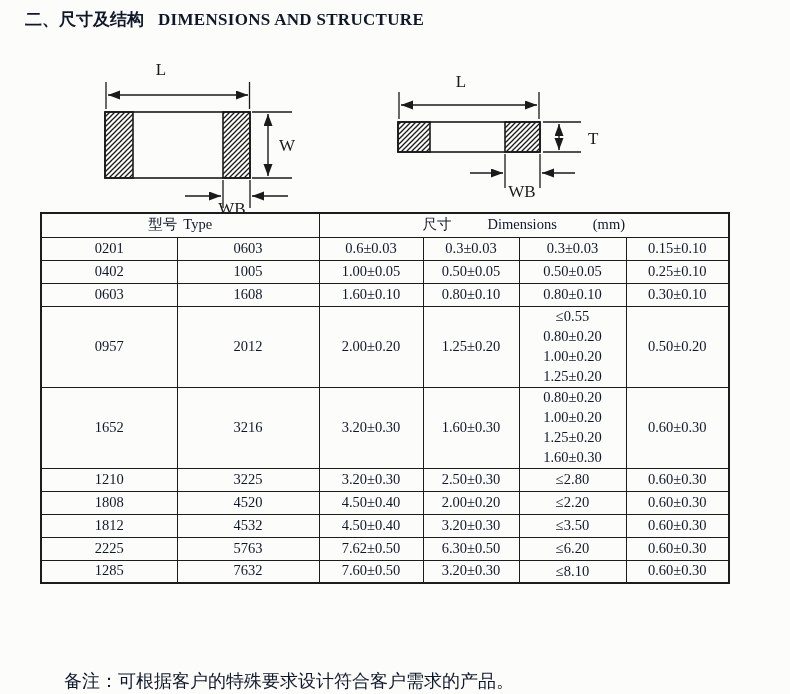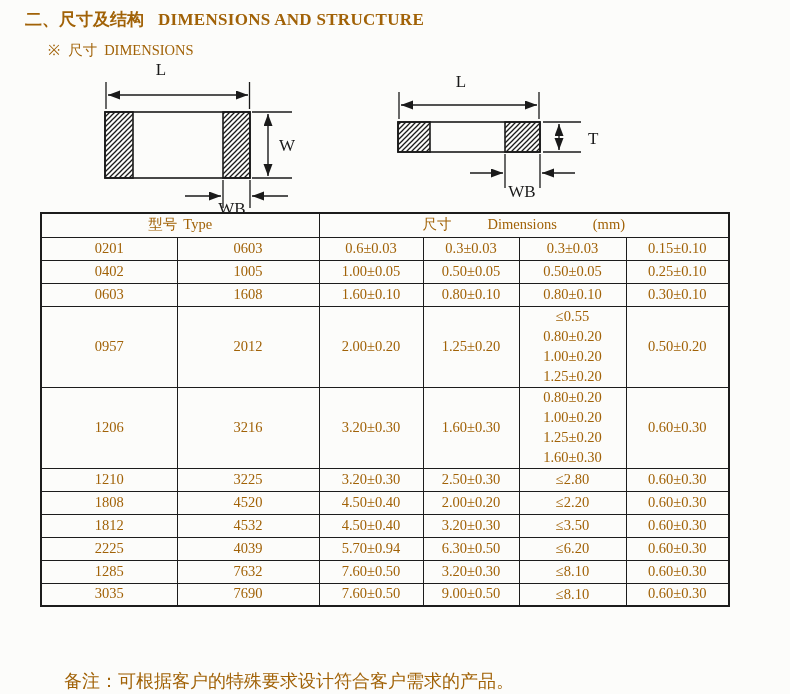--- a/index.html
+++ b/index.html
@@ -1,19 +1,19 @@
 <!DOCTYPE html>
 <html><head>
 <meta charset="utf-8">
 <style>
   * { margin:0; padding:0; box-sizing:border-box; }
   html,body { background:#e8e8e6; }
   .page {
     position:relative; width:790px; height:694px;
-    background:#fcfcfa; color:#a16207; overflow:hidden;
+    background:#fcfcfa; color:#0f172a; overflow:hidden;
     font-family:"Liberation Serif", serif;
   }
   
   .title { position:absolute; left:25px; top:8px; font-size:17px; font-weight:bold; white-space:nowrap; }
   .title .en { margin-left:14px; letter-spacing:0.3px; }
   .subtitle { position:absolute; left:48px; top:39px; font-size:14.5px; white-space:nowrap; }
   .subtitle .marker { margin-right:8px; }
   .subtitle .en { margin-left:7px; }
   
   svg text { font-family:"Liberation Serif", serif; font-size:17px; fill:#1a1a1a; }
@@ -42,23 +42,20 @@
 </style>
 </head>
 <body>
 
 <div class="page">
 
   <h1 class="title">
     <span>二、尺寸及结构</span><span class="en">DIMENSIONS AND STRUCTURE</span>
   </h1>
 
-  <div class="subtitle">
-    <span class="marker">※</span><span>尺寸</span><span class="en">DIMENSIONS</span>
-  </div>
 
   <svg id="topview" class="diag" width="260" height="160" viewBox="0 0 260 160">
     <defs>
       <marker id="ah1" markerUnits="userSpaceOnUse" markerWidth="13" markerHeight="10" refX="12" refY="4.5" orient="auto-start-reverse" viewBox="0 0 13 10">
         <path d="M0,0 L12,4.5 L0,9 Z" fill="#1a1a1a"></path>
       </marker>
       <pattern id="hatch1" width="5" height="5" patternUnits="userSpaceOnUse">
         <path d="M-1,6 L6,-1 M-1,1 L1,-1 M4,6 L6,4" stroke="#1a1a1a" stroke-width="1.3" fill="none"></path>
       </pattern>
     </defs>
@@ -172,21 +169,21 @@
           <td>1.25±0.20</td>
           <td>
             <div class="tline">≤0.55</div>
             <div class="tline">0.80±0.20</div>
             <div class="tline">1.00±0.20</div>
             <div class="tline">1.25±0.20</div>
           </td>
           <td>0.50±0.20</td>
         </tr>
         <tr>
-          <td>1206</td>
+          <td>1652</td>
           <td>3216</td>
           <td>3.20±0.30</td>
           <td>1.60±0.30</td>
           <td>
             <div class="tline">0.80±0.20</div>
             <div class="tline">1.00±0.20</div>
             <div class="tline">1.25±0.20</div>
             <div class="tline">1.60±0.30</div>
           </td>
           <td>0.60±0.30</td>
@@ -216,46 +213,36 @@
           <td>4532</td>
           <td>4.50±0.40</td>
           <td>3.20±0.30</td>
           <td>
             <div class="tline">≤3.50</div>
           </td>
           <td>0.60±0.30</td>
         </tr>
         <tr>
           <td>2225</td>
-          <td>4039</td>
-          <td>5.70±0.94</td>
+          <td>5763</td>
+          <td>7.62±0.50</td>
           <td>6.30±0.50</td>
           <td>
             <div class="tline">≤6.20</div>
           </td>
           <td>0.60±0.30</td>
         </tr>
         <tr>
           <td>1285</td>
           <td>7632</td>
           <td>7.60±0.50</td>
           <td>3.20±0.30</td>
           <td>
             <div class="tline">≤8.10</div>
           </td>
           <td>0.60±0.30</td>
         </tr>
-        <tr>
-          <td>3035</td>
-          <td>7690</td>
-          <td>7.60±0.50</td>
-          <td>9.00±0.50</td>
-          <td>
-            <div class="tline">≤8.10</div>
-          </td>
-          <td>0.60±0.30</td>
-        </tr>
       </tbody>
   </table>
 
   <div class="note">备注：可根据客户的特殊要求设计符合客户需求的产品。</div>
 
 </div>
 
 </body></html>

